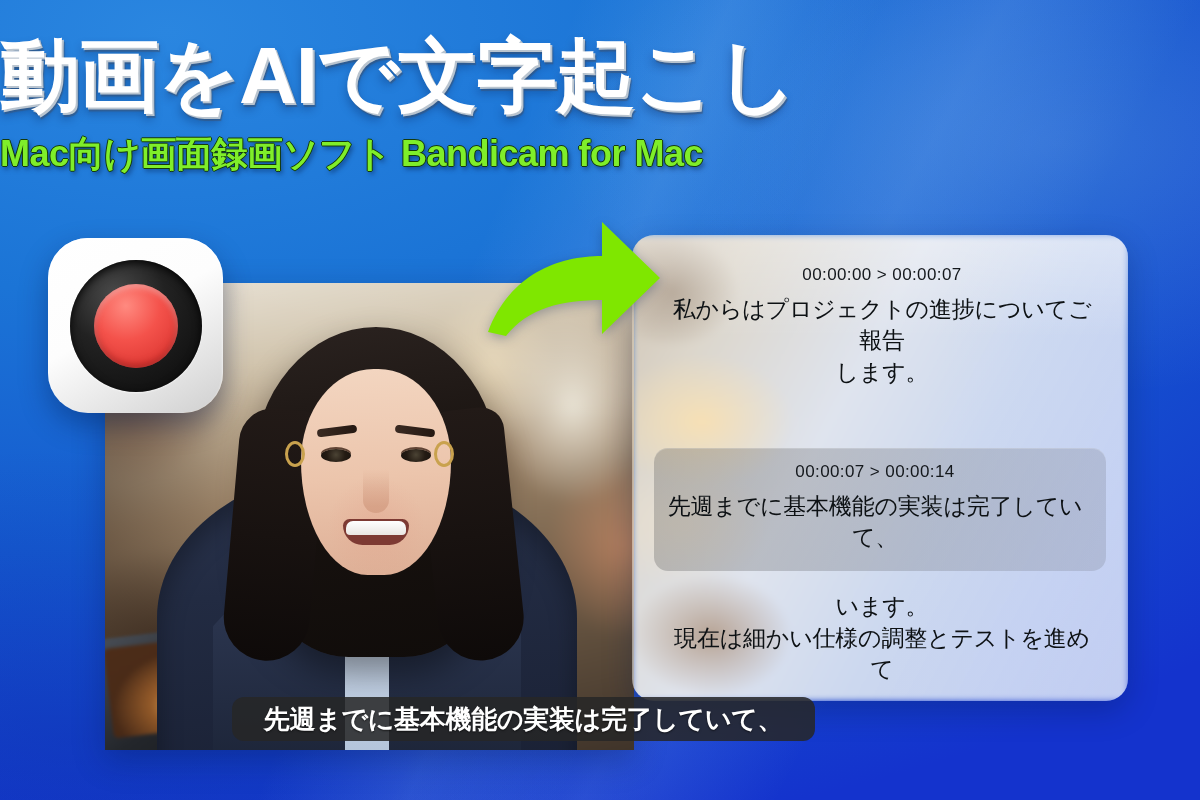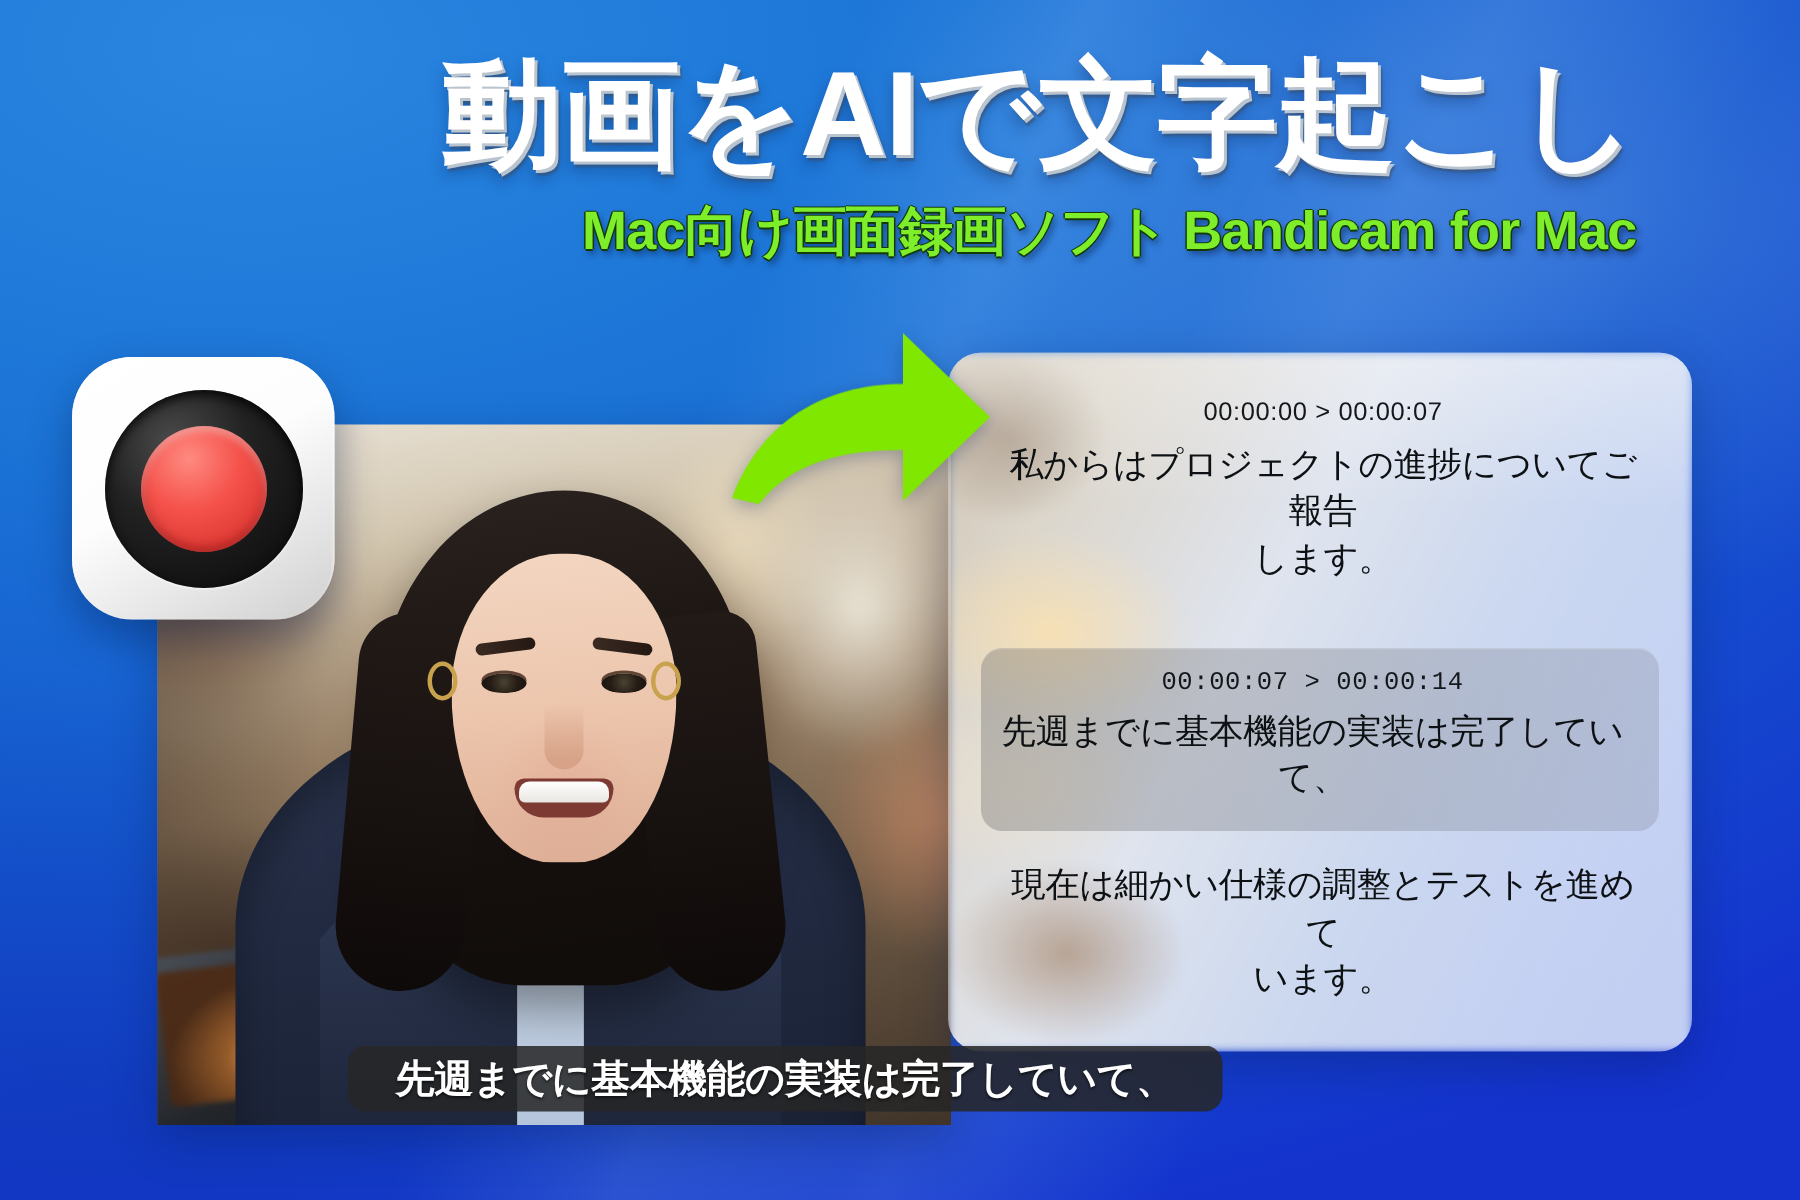--- a/index.html
+++ b/index.html
@@ -26,23 +26,22 @@
     position:absolute; inset:0;
     background:
       radial-gradient(60% 45% at 88% 18%, rgba(190,222,255,.17) 0%, rgba(190,222,255,0) 70%),
       radial-gradient(70% 50% at 6% 92%, rgba(10,40,160,.30) 0%, rgba(10,40,160,0) 72%);
     pointer-events:none;
   }
 
   
   .headline-wrap{
     position:absolute; top:36px; left:0; width:1056px;
-    text-align:right;
+    text-align:left;
     z-index:6;
-    margin-left:35px;
   }
   .headline{
     font-size:80px;
     font-weight:bold;
     line-height:1.0;
     letter-spacing:-1px;
     color:#ffffff;
     text-shadow:
       2px 2px 0 #b9c4cf,
       3px 4px 1px rgba(60,80,110,.55),
@@ -282,23 +281,22 @@
   }
   .panel-list{
     position:absolute; inset:0;
     padding:24px 22px 0 28px;
     text-align:center;
   }
   .row{ position:relative; padding:6px 10px 14px 8px; border-radius:14px; }
   .row.active{
     background:linear-gradient(100deg, rgba(95,95,95,.33) 0%, rgba(110,112,120,.30) 55%, rgba(120,125,140,.26) 100%);
     padding:14px 10px 18px 0;
-    margin:8px 0 14px -6px;
+    margin:24px 0 14px -6px;
     box-shadow:inset 0 1px 0 rgba(255,255,255,.18);
-    font-family:Liberation Mono, monospace;
   }
   .ts{
     font-size:17px;
     color:#14181c;
     letter-spacing:.4px;
     margin-bottom:9px;
     white-space:nowrap;
   }
   .line{
     font-size:23px;
@@ -374,19 +372,19 @@
           <div class="ts">00:00:00 &gt; 00:00:07</div>
           <div class="line">私からはプロジェクトの進捗についてご報告</div>
           <div class="line">します。</div>
         </div>
         <div class="row-gap"></div>
         <div class="row active">
           <div class="ts">00:00:07 &gt; 00:00:14</div>
           <div class="line">先週までに基本機能の実装は完了していて、</div>
         </div>
         <div class="row">
+          <div class="line">います。</div>
           <div class="line">現在は細かい仕様の調整とテストを進めて</div>
-          <div class="line">います。</div>
         </div>
       </div>
   </div>
 
 </div>
 
 </body></html>

